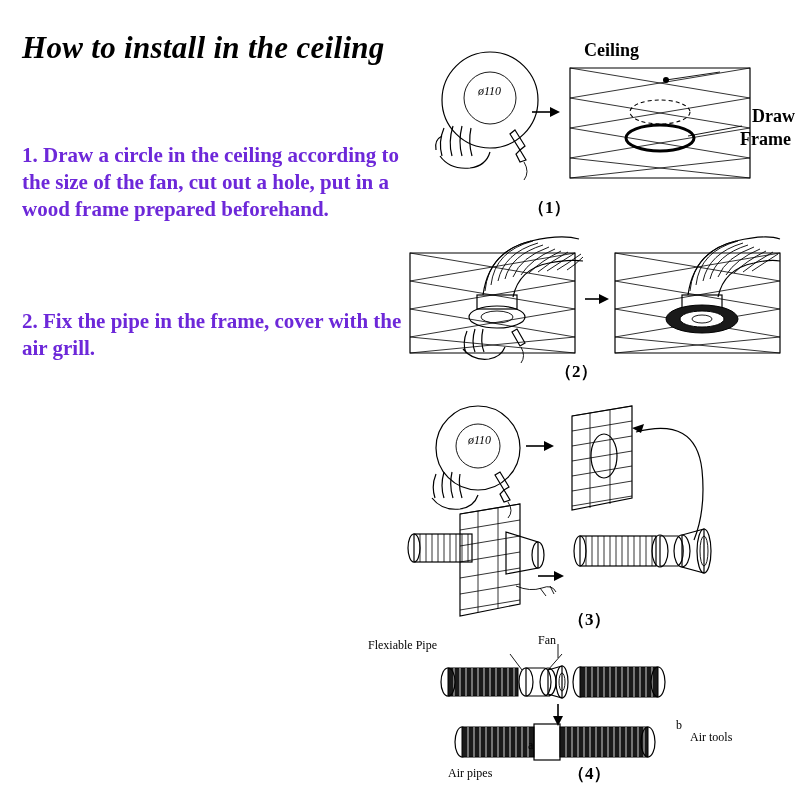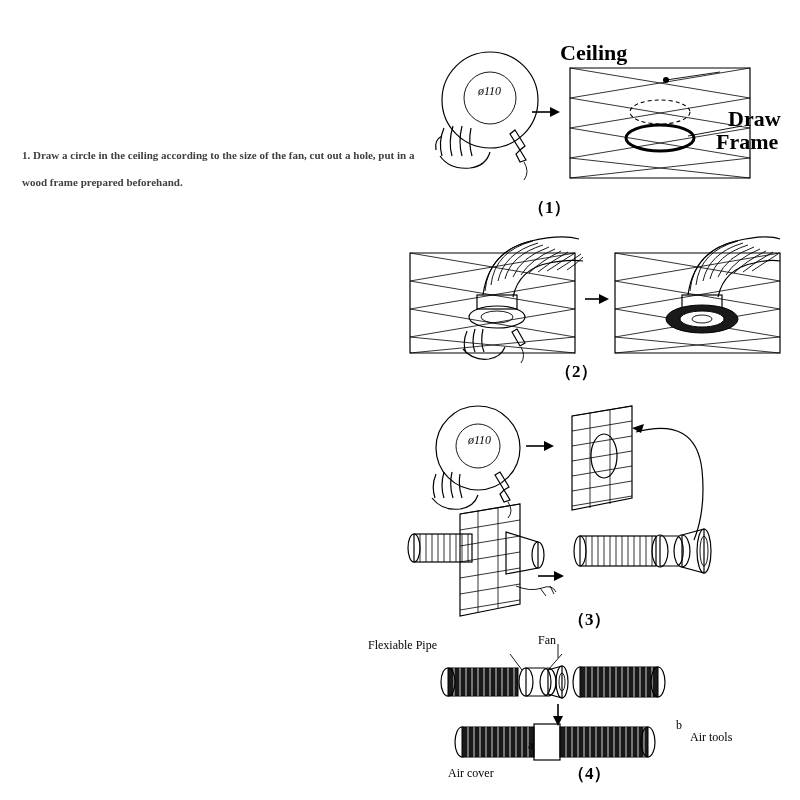--- a/index.html
+++ b/index.html
@@ -28,36 +28,37 @@
     font-style: italic;
     font-weight: bold;
     font-size: 31px;
     letter-spacing: 0.3px;
     white-space: nowrap;
   }
   .step-text {
     position: absolute;
     font-family: "Liberation Serif", serif;
     font-weight: bold;
-    font-size: 11px;
+    font-size: 21px;
     line-height: 27px;
     width: 420px;
-    color: #404040;
+    color: #6d28d9;
   }
   .step1 { left: 22px; top: 142px; width: 400px; }
   .step2 { left: 22px; top: 308px; width: 400px; }
   .step3 { left: 12px; top: 478px; width: 420px; }
   .step4 { left: 22px; top: 672px; width: 420px; }
 
   .lbl {
     position: absolute;
     font-family: "Liberation Serif", serif;
     font-weight: bold;
-    font-size: 22px;
+    font-size: 18px;
     white-space: nowrap;
+    margin-left: 24px;
   }
   .lbl-sm {
     position: absolute;
     font-family: "Liberation Serif", serif;
     font-weight: normal;
     font-size: 12px;
     white-space: nowrap;
     text-align: center;
   }
   .fignum {
@@ -83,22 +84,24 @@
     font-family: "Liberation Serif", serif;
     font-size: 12px;
     font-style: italic;
   }
 </style>
 </head>
 <body>
 
 <div class="page">
 
+  <div class="title">How to install in the ceiling</div>
 
   <div class="step-text step1">1. Draw a circle in the ceiling according to the size of the fan, cut out a hole, put in a wood frame prepared beforehand.</div>
+  <div class="step-text step2">2. Fix the pipe in the frame, cover with the air grill.</div>
 
   <div class="dia" style="left:420px; top:50px; width:370px; height:170px;">
     <svg width="370" height="175" viewBox="0 0 370 175">
 
       <circle cx="70" cy="50" r="48" class="st-white"></circle>
       <circle cx="70" cy="48" r="26" class="st-thin"></circle>
       <text x="58" y="45" class="bubble-txt">ø110</text>
 
       <path d="M24 78 q-6 14 -2 28 M33 76 q-5 16 -1 30 M42 76 q-4 16 0 30 M51 78 q-3 14 1 28
                M20 106 q10 14 30 12 q16 -2 20 -16" class="st0"></path>
@@ -294,16 +297,16 @@
                  M172 97 v30 M178 97 v30 M184 97 v30 M190 97 v30 M196 97 v30 M202 97 v30
                  M208 97 v30 M214 97 v30" stroke="#fff" stroke-width="0.8" fill="none"></path>
         <ellipse cx="218" cy="112" rx="7" ry="15" class="st0" fill="#fff"></ellipse>
       </g>
     </svg>
   </div>
 
   <div class="lbl-sm" style="left:528px; top:738px;">a</div>
   <div class="lbl-sm" style="left:676px; top:718px;">b</div>
   <div class="lbl-sm" style="left:690px; top:730px;">Air tools</div>
-  <div class="lbl-sm" style="left:448px; top:766px;">Air cover</div>
+  <div class="lbl-sm" style="left:448px; top:766px;">Air pipes</div>
   <div class="fignum" style="left:568px; top:762px;">（4）</div>
 
 </div>
 
 </body></html>

